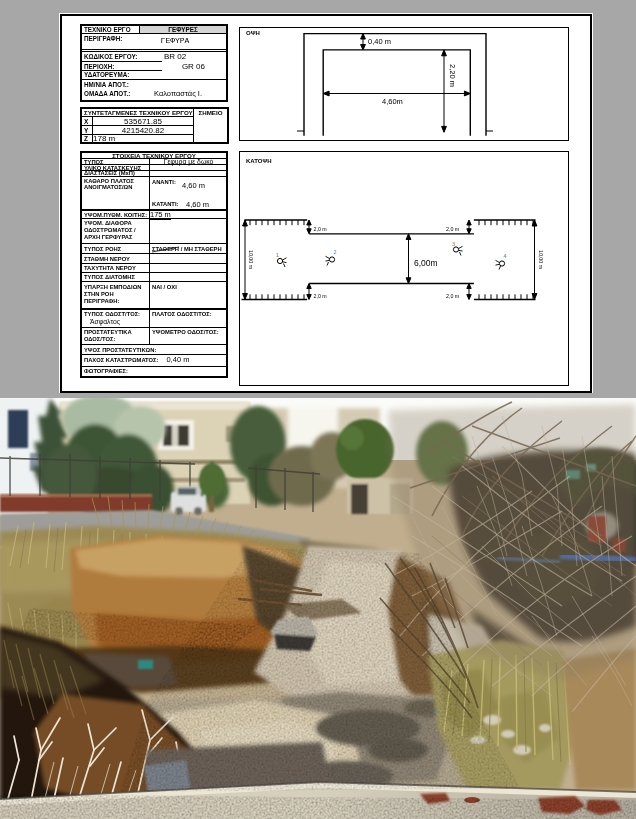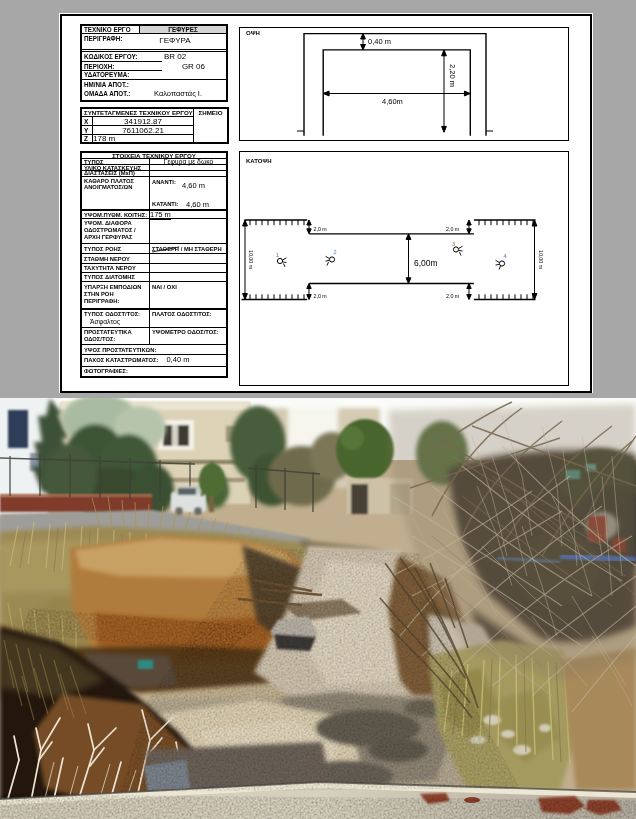--- a/index.html
+++ b/index.html
@@ -13,21 +13,21 @@
 <div class="abs" style="left:59px;top:13px;width:534px;height:380px;background:#ffffff;"></div>
 
 <div class="abs" style="left:60px;top:14px;width:528px;height:375px;border:2px solid #000;"></div>
 
 <div class="abs" style="left:80px;top:24px;width:148px;height:78px;border:2px solid #000;box-sizing:border-box;background:#fff;"></div>
 
 <div class="cell" style="left:82px;top:26px;width:58px;height:8px;border-right:1.5px solid #000;border-bottom:1.5px solid #000;font-size:6.3px;font-weight:bold;padding-left:2px;line-height:8px;">ΤΕΧΝΙΚΟ ΕΡΓΟ</div>
 <div class="cell" style="left:140px;top:26px;width:86px;height:8px;border-bottom:1.5px solid #000;background:#d5d5d5;font-size:6.3px;font-weight:bold;text-align:center;line-height:8px;">ΓΕΦΥΡΕΣ</div>
 
 <div class="cell" style="left:82px;top:34px;width:60px;height:10px;font-size:6.3px;font-weight:bold;padding-left:2px;line-height:10px;">ΠΕΡΙΓΡΑΦΗ:</div>
-<div class="cell" style="left:140px;top:36px;width:70px;height:10px;font-size:8px;text-align:center;line-height:10px;">ΓΕΦΥΡΑ</div>
+<div class="cell" style="left:140px;top:36px;width:70px;height:10px;font-size:8px;text-align:center;line-height:10px;font-family:Liberation Mono, monospace;">ΓΕΦΥΡΑ</div>
 
 <div class="cell" style="left:82px;top:48.5px;width:144px;height:3.5px;border-top:1.5px solid #000;border-bottom:1.5px solid #000;"></div>
 
 <div class="cell" style="left:82px;top:52px;width:80px;height:9.5px;font-size:6.3px;font-weight:bold;padding-left:2px;line-height:9.5px;border-bottom:1.5px solid #000;">ΚΩΔΙΚΟΣ ΕΡΓΟΥ:</div>
 <div class="cell" style="left:145px;top:52px;width:60px;height:9.5px;font-size:8px;text-align:center;line-height:9.5px;">BR 02</div>
 
 <div class="cell" style="left:82px;top:61.5px;width:80px;height:9.5px;font-size:6.3px;font-weight:bold;padding-left:2px;line-height:9.5px;border-bottom:1.5px solid #000;">ΠΕΡΙΟΧΗ:</div>
 <div class="cell" style="left:145px;top:61.5px;width:60px;height:9.5px;font-size:8px;text-align:right;line-height:9.5px;">GR 06</div>
 
 <div class="cell" style="left:82px;top:71px;width:144px;height:8.5px;font-size:6.3px;font-weight:bold;padding-left:2px;line-height:8.5px;border-bottom:1.5px solid #000;">ΥΔΑΤΟΡΕΥΜΑ:</div>
@@ -36,24 +36,24 @@
 
 <div class="cell" style="left:82px;top:88.5px;width:80px;height:9px;font-size:6.3px;font-weight:bold;padding-left:2px;line-height:9px;">ΟΜΑΔΑ ΑΠΟΤ.:</div>
 <div class="cell" style="left:140px;top:89px;width:76px;height:9px;font-size:7.5px;text-align:center;line-height:9px;">Καλοπαστάς Ι.</div>
 
 <div class="abs" style="left:80px;top:107px;width:149px;height:37px;border:2px solid #000;box-sizing:border-box;background:#fff;"></div>
 
 <div class="cell" style="left:82px;top:109px;width:112px;height:7.5px;border-right:1.5px solid #000;border-bottom:1.5px solid #000;font-size:6.2px;font-weight:bold;padding-left:2px;line-height:7.5px;">ΣΥΝΤΕΤΑΓΜΕΝΕΣ ΤΕΧΝΙΚΟΥ ΕΡΓΟΥ</div>
 <div class="cell" style="left:194px;top:109px;width:33px;height:7.5px;font-size:6.2px;font-weight:bold;text-align:center;line-height:7.5px;">ΣΗΜΕΙΟ</div>
 
 <div class="cell" style="left:82px;top:116.5px;width:11px;height:9px;border-right:1.5px solid #000;border-bottom:1.5px solid #000;font-size:6.5px;font-weight:bold;padding-left:2px;line-height:9px;">X</div>
-<div class="cell" style="left:93px;top:116.5px;width:101px;height:9px;border-right:1.5px solid #000;border-bottom:1.5px solid #000;font-size:8px;text-align:center;line-height:9px;">341912.87</div>
+<div class="cell" style="left:93px;top:116.5px;width:101px;height:9px;border-right:1.5px solid #000;border-bottom:1.5px solid #000;font-size:8px;text-align:center;line-height:9px;">535671.85</div>
 
 <div class="cell" style="left:82px;top:125.5px;width:11px;height:9px;border-right:1.5px solid #000;border-bottom:1.5px solid #000;font-size:6.5px;font-weight:bold;padding-left:2px;line-height:9px;">Y</div>
-<div class="cell" style="left:93px;top:125.5px;width:101px;height:9px;border-right:1.5px solid #000;border-bottom:1.5px solid #000;font-size:8px;text-align:center;line-height:9px;">7611062.21</div>
+<div class="cell" style="left:93px;top:125.5px;width:101px;height:9px;border-right:1.5px solid #000;border-bottom:1.5px solid #000;font-size:8px;text-align:center;line-height:9px;">4215420.82</div>
 
 <div class="cell" style="left:82px;top:134.5px;width:11px;height:8.5px;border-right:1.5px solid #000;font-size:6.5px;font-weight:bold;padding-left:2px;line-height:8.5px;">Z</div>
 <div class="cell" style="left:93px;top:134.5px;width:101px;height:8.5px;border-right:1.5px solid #000;font-size:8px;text-align:left;line-height:8.5px;">178 m</div>
 
 <div class="abs" style="left:80px;top:151px;width:148px;height:227px;border:2px solid #000;box-sizing:border-box;background:#fff;"></div>
 
 <div class="cell" style="left:82px;top:152.5px;width:144px;height:6.5px;border-bottom:1.5px solid #000;font-size:6.2px;font-weight:bold;text-align:center;line-height:6.5px;">ΣΤΟΙΧΕΙΑ ΤΕΧΝΙΚΟΥ ΕΡΓΟΥ</div>
 
 <div class="cell" style="left:82px;top:159px;width:68px;height:6px;border-right:1.5px solid #000;border-bottom:1.5px solid #000;font-size:5.8px;font-weight:bold;padding-left:2px;line-height:6px;">ΤΥΠΟΣ</div>
 <div class="cell" style="left:150px;top:158.5px;width:77px;height:6.5px;border-bottom:1.5px solid #000;font-size:6.8px;text-align:center;line-height:6.5px;">Γέφυρα με δωκό</div>

